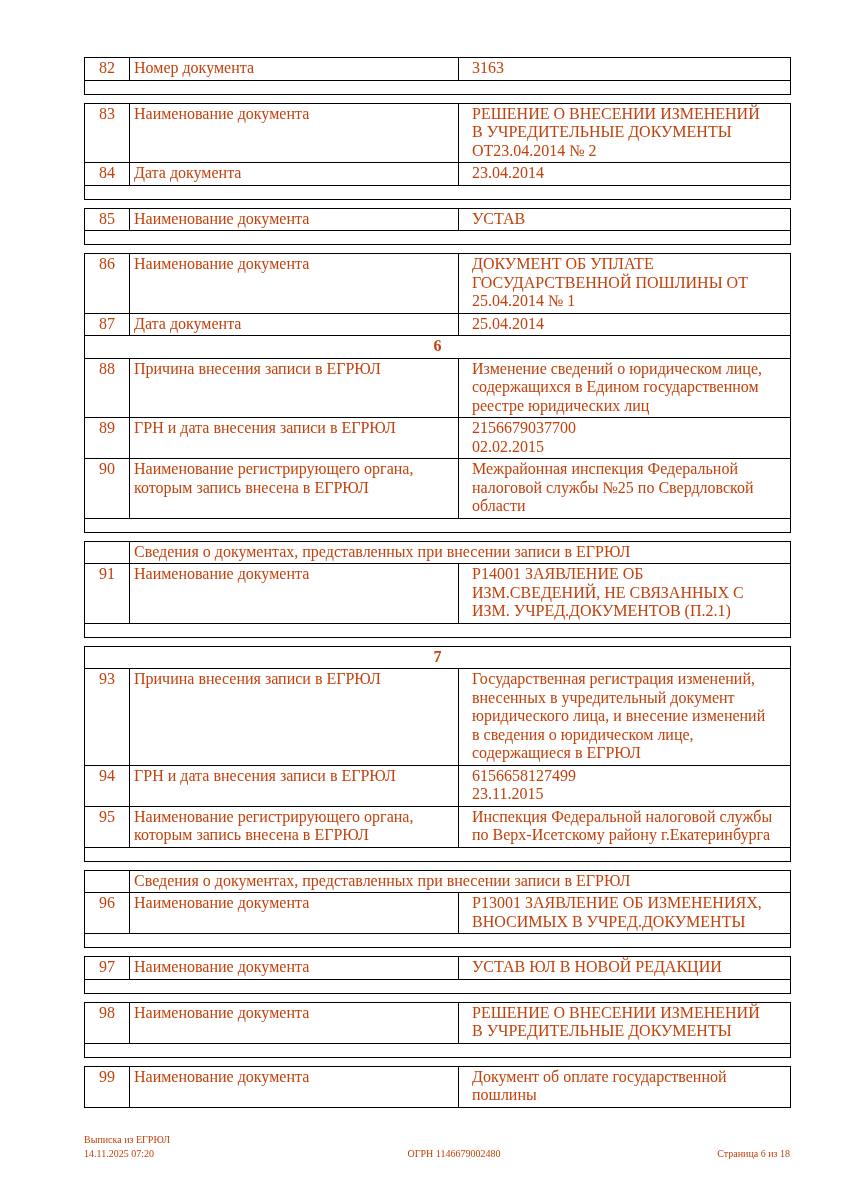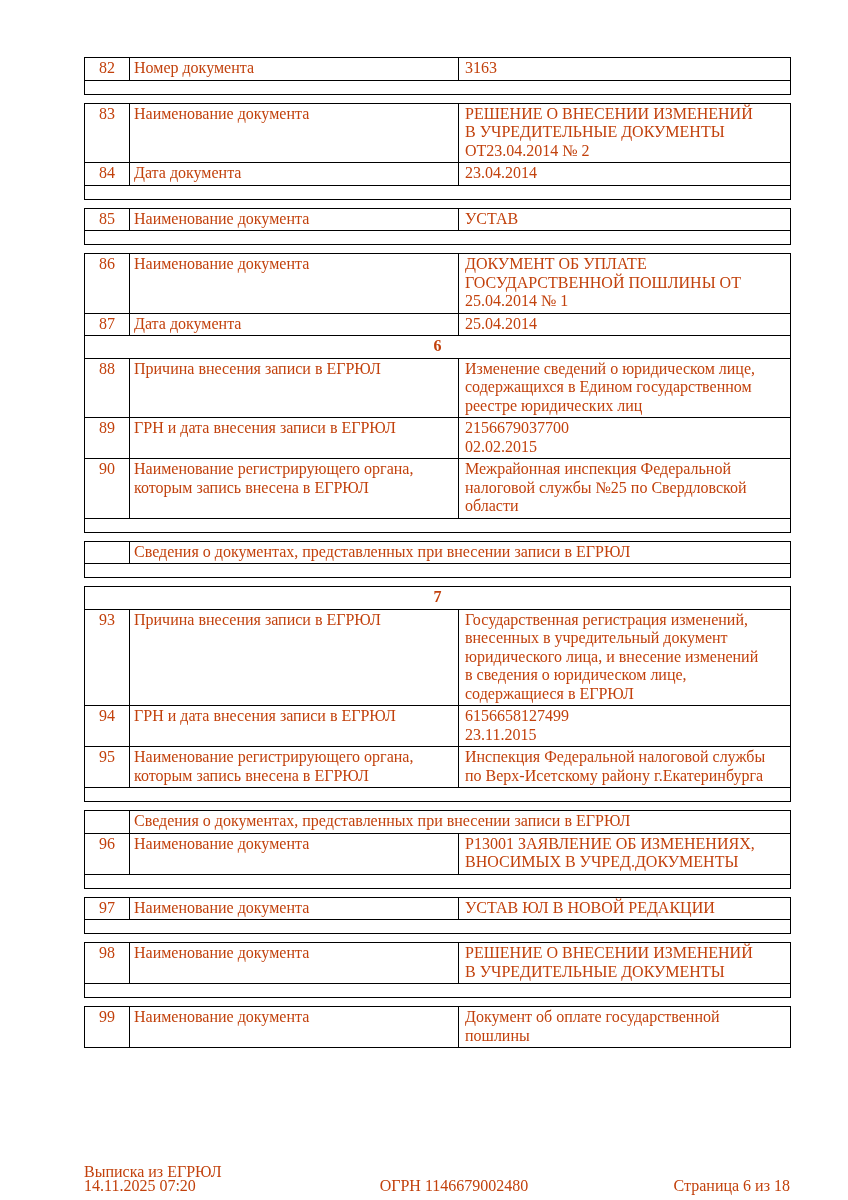--- a/index.html
+++ b/index.html
@@ -30,37 +30,37 @@
     line-height: 18.5px;
     vertical-align: top;
     padding: 1px 4px 2px 4px;
     overflow: hidden;
   }
   .tbl td.num {
     text-align: center;
     padding-left: 1px;
     padding-right: 1px;
   }
-  .tbl td.value { padding-left: 6px; }
+  .tbl td.value { padding-left: 13px; }
   .tbl td.section {
     text-align: center;
     font-weight: bold;
   }
   .tbl td.spacer {
     height: 13px;
     padding: 0;
   }
   .tbl td.label, .tbl td.value { white-space: pre-line; }
   .footer {
     position: absolute;
     left: 84px;
-    top: 1164px;
+    top: 1132px;
     width: 706px;
     height: 30px;
-    font-size: 16px;
+    font-size: 10px;
     line-height: 13.5px;
   }
   .footer-left  { position: absolute; left: 0; bottom: 2px; }
   .footer-center{ position: absolute; left: 50%; transform: translateX(-50%); bottom: 2px; margin-left: 17px; }
   .footer-right { position: absolute; right: 0; bottom: 2px; }
 </style>
 </head>
 <body>
 
 <div class="page">
@@ -174,20 +174,27 @@
       <table class="tbl">
         <colgroup>
           <col style="width: 45px;">
           <col style="width: 329px;">
           <col style="width: 332px;">
         </colgroup>
         <tbody>
           <tr>
             <td class="num"></td>
             <td class="label" colspan="2">Сведения о документах, представленных при внесении записи в ЕГРЮЛ</td>
+          </tr>
+          <tr>
+            <td class="num">91</td>
+            <td class="label">Наименование документа</td>
+            <td class="value">Р14001 ЗАЯВЛЕНИЕ ОБ
+ИЗМ.СВЕДЕНИЙ, НЕ СВЯЗАННЫХ С
+ИЗМ. УЧРЕД.ДОКУМЕНТОВ (П.2.1)</td>
           </tr>
           <tr>
             <td class="spacer" colspan="3"></td>
           </tr>
         </tbody>
       </table>
       <table class="tbl">
         <colgroup>
           <col style="width: 45px;">
           <col style="width: 329px;">

